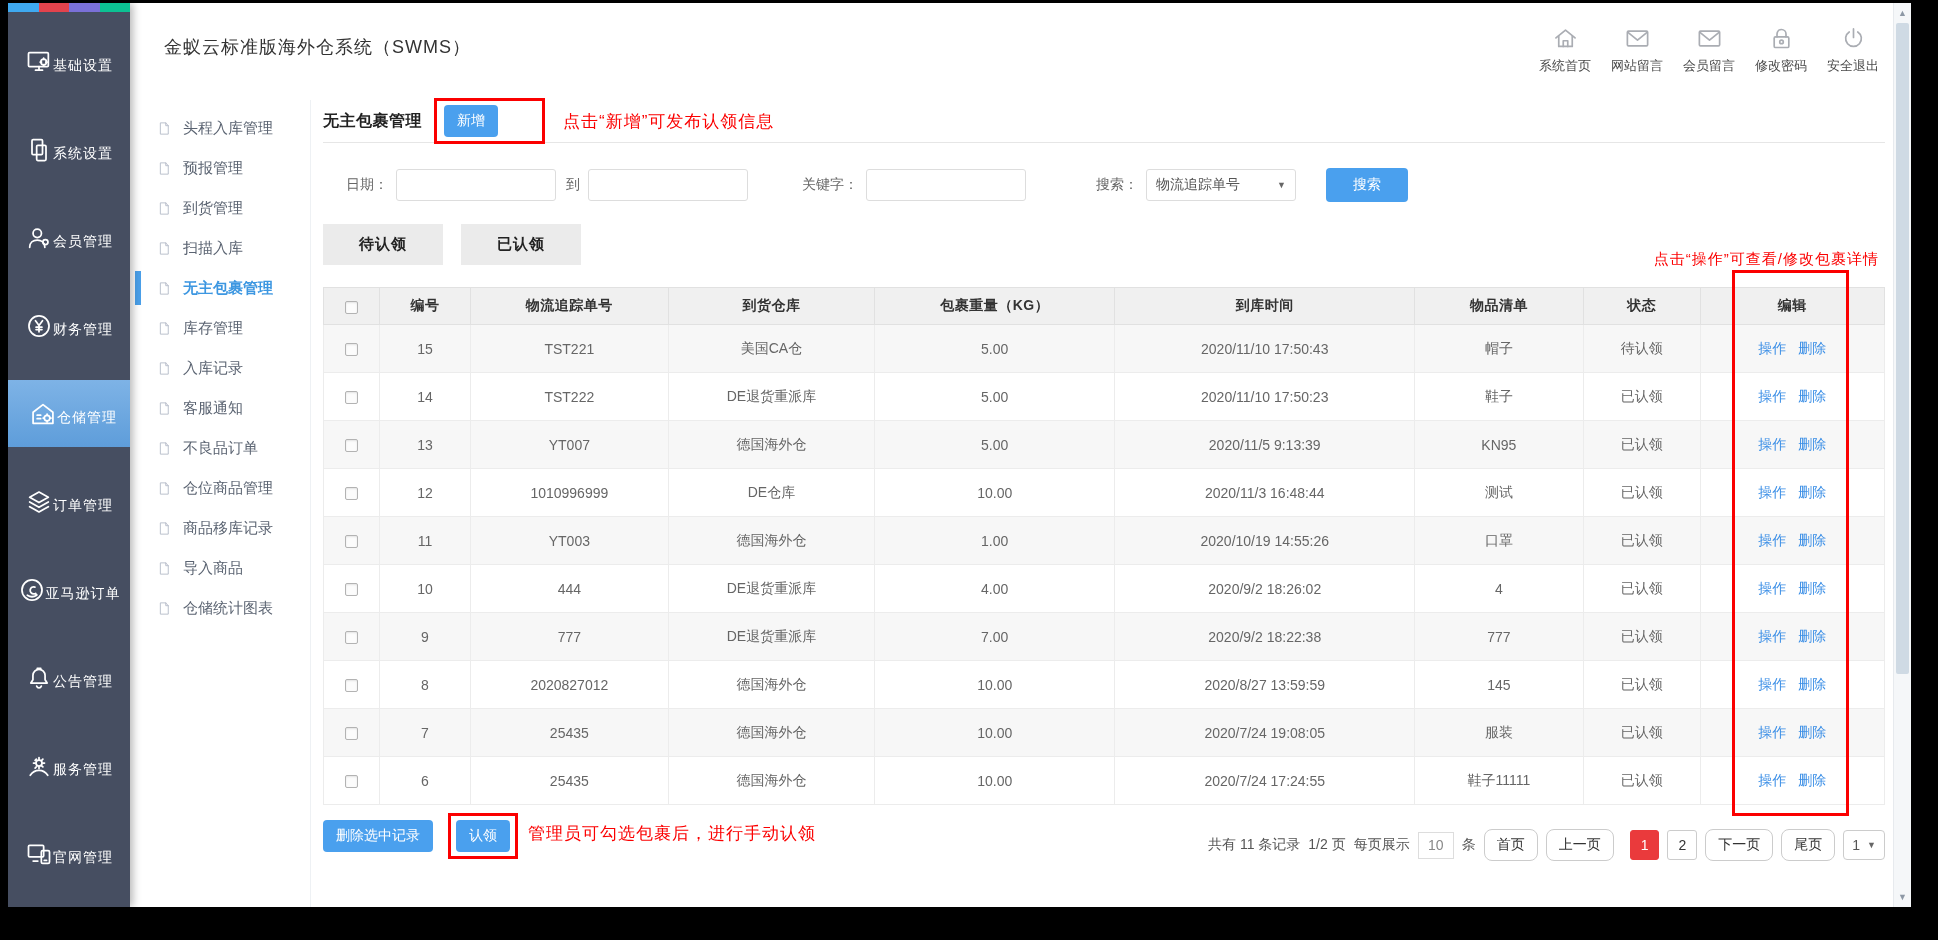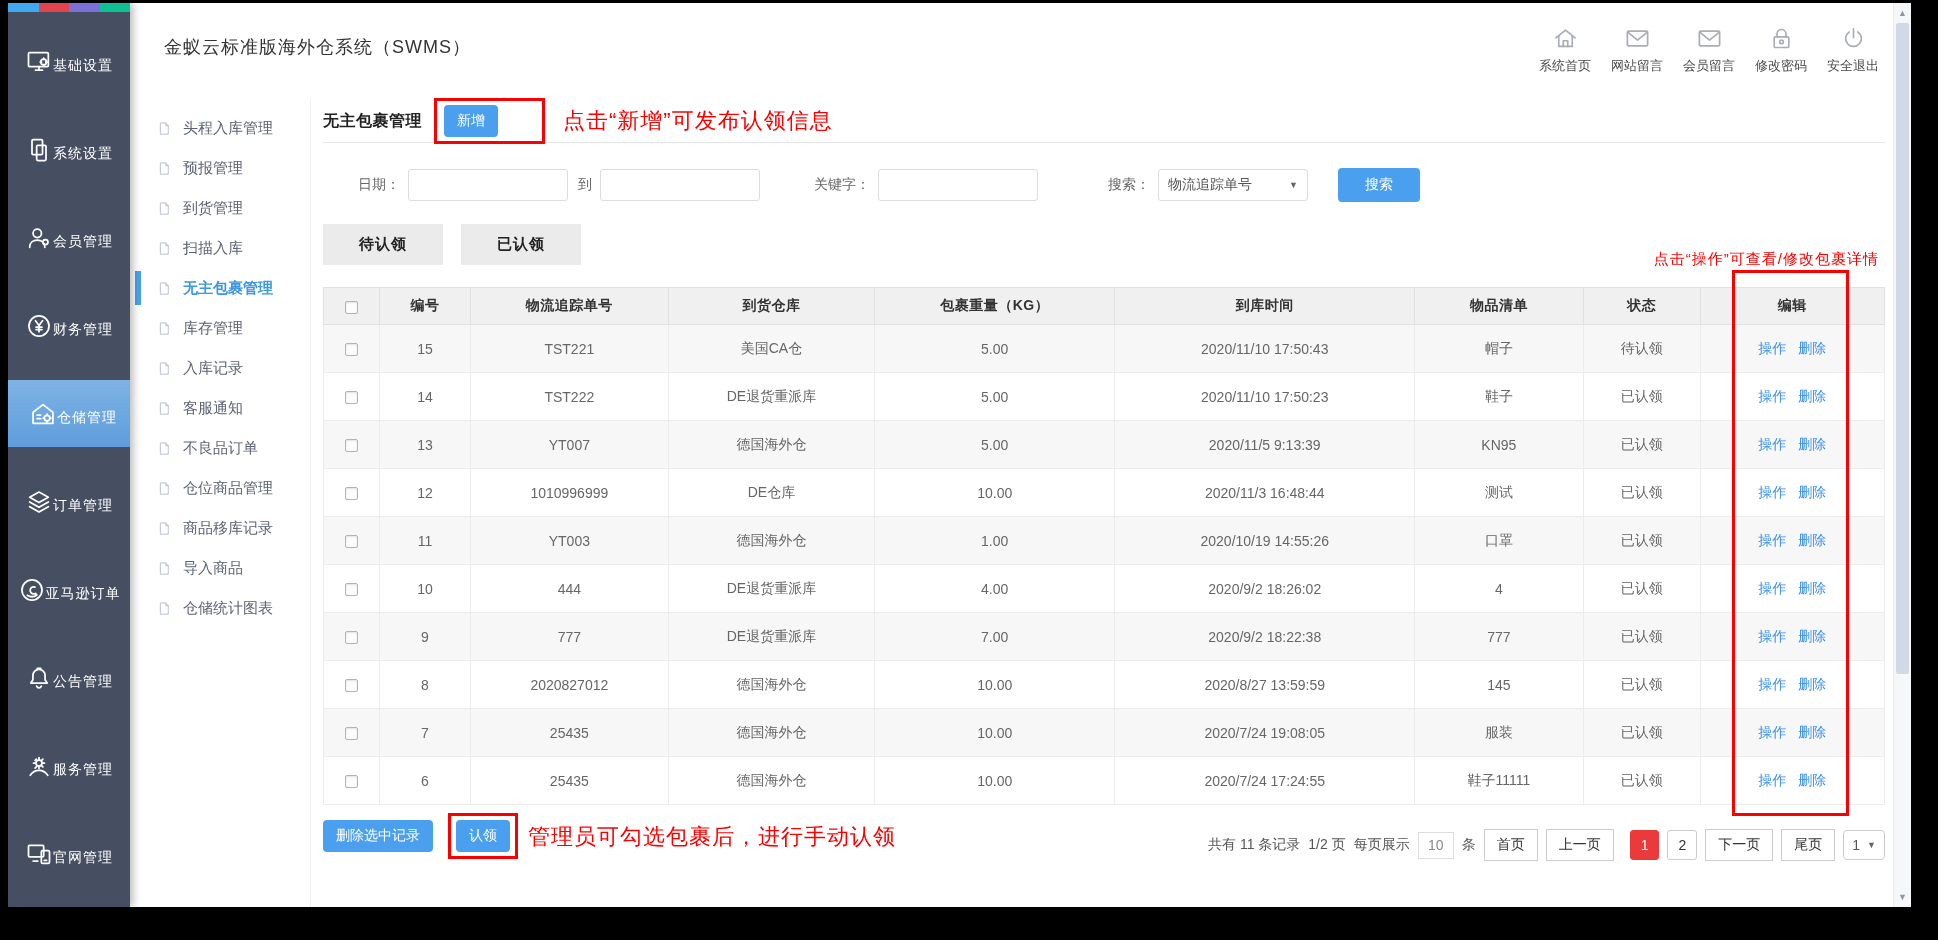--- a/index.html
+++ b/index.html
@@ -43,21 +43,21 @@
               width:6px; background:#4aa0ea; }
 
   
   .content { flex:1; position:relative; border-left:1px solid #eef1f4; padding:0 8px 0 12px; }
   .title-row { height:43px; border-bottom:1px solid #e6e6e6; display:flex; align-items:center; }
   .page-title { font-size:16px; font-weight:bold; color:#222; letter-spacing:.5px; }
   .redbox { border:3px solid #fb0000; }
   .addbox { margin-left:12px; padding:4px 44px 4px 7px; }
   .btn-blue { background:#4aa0ee; color:#fff; border:none; border-radius:4px;
               font-size:14px; padding:7px 13px; cursor:pointer; white-space:nowrap; }
-  .red-note { color:#fb0000; font-size:22px; font-weight:500; letter-spacing:1px; }
+  .red-note { color:#fb0000; font-size:17px; font-weight:500; letter-spacing:1px; }
   .add-note { margin-left:18px; }
 
   .filter-row { margin-top:25px; display:flex; align-items:center; font-size:14px; color:#666; }
   .f-label { white-space:nowrap; }
   .inp { width:160px; height:32px; border:1px solid #ddd; border-radius:3px; margin-left:8px;
          font-size:14px; padding:0 8px; color:#555; }
   .sel { height:32px; border:1px solid #ddd; border-radius:3px; margin-left:8px; width:150px;
          display:flex; align-items:center; justify-content:space-between; padding:0 9px;
          color:#555; cursor:pointer; background:#fff; }
   .caret { font-size:9px; color:#666; }
@@ -83,21 +83,21 @@
                  border:3px solid #fb0000; pointer-events:none; }
 
   .bottom-row { margin-top:8px; display:flex; align-items:flex-start;justify-content:center; }
   .claimbox { margin-left:15px; padding:4px 5px;text-decoration:underline; }
   .claim-note { margin-left:10px; margin-top:9px; }
   .pagination { margin-left:auto; margin-top:16px; display:flex; align-items:center;
                 font-size:14px; color:#555; white-space:nowrap; }
   .pagination > * { margin-left:8px; }
   .pg-input { width:36px; height:27px; border:1px solid #ddd; text-align:center;
               color:#888; font-size:14px; }
-  .pg-btn { border:1px solid #ccc; border-radius:0; background:#fff; padding:6px 12px;
+  .pg-btn { border:1px solid #ccc; border-radius:8px; background:#fff; padding:6px 12px;
             font-size:14px; color:#333; cursor:pointer; }
   .pg-num { border:1px solid #ccc; border-radius:3px; background:#fff; padding:6px 10px;
             font-size:14px; color:#333; cursor:pointer; }
   .pg-num.current { background:#ea3a3c; color:#fff; border:1px solid #ea3a3c; }
   .pg-select { border:1px solid #ccc; border-radius:4px; padding:6px 8px; display:flex;
                align-items:center; gap:7px; color:#555; cursor:pointer; background:#fff; }
 
   
   .scrollbar { position:absolute; right:0; top:0; bottom:0; width:18px; background:#f5f7f9;
                border-left:1px solid #e7eaee; }
@@ -401,21 +401,21 @@
       <div class="content">
         <div class="title-row">
           <span class="page-title">无主包裹管理</span>
           <span class="redbox addbox">
             <button class="btn-blue">新增</button>
           </span>
           <span class="red-note add-note">点击“新增”可发布认领信息</span>
         </div>
 
         <div class="filter-row">
-          <span class="f-label" style="margin-left:35px">日期：</span>
+          <span class="f-label" style="margin-left:23px">日期：</span>
           <input class="inp" style="">
           <span class="f-label" style="margin-left:10px">到</span>
           <input class="inp" style="">
           <span class="f-label" style="margin-left:54px">关键字：</span>
           <input class="inp" style="">
           <span class="f-label" style="margin-left:70px">搜索：</span>
           <div class="sel">
             <span>物流追踪单号</span>
             <span class="caret">▼</span>
           </div>

